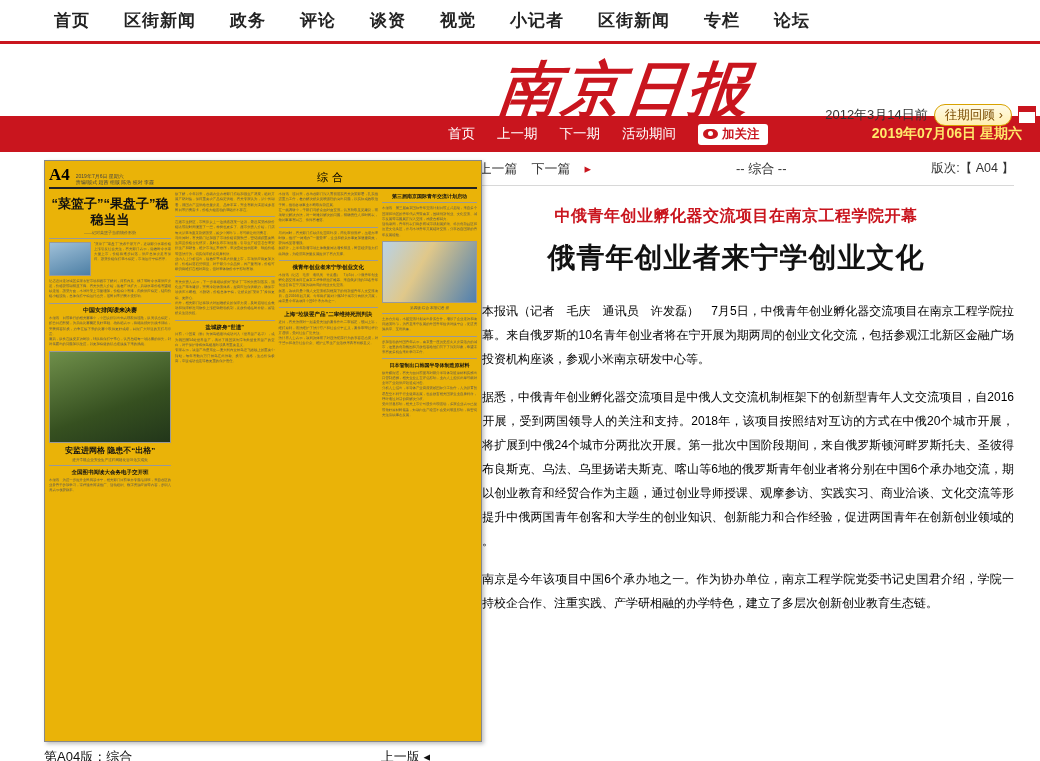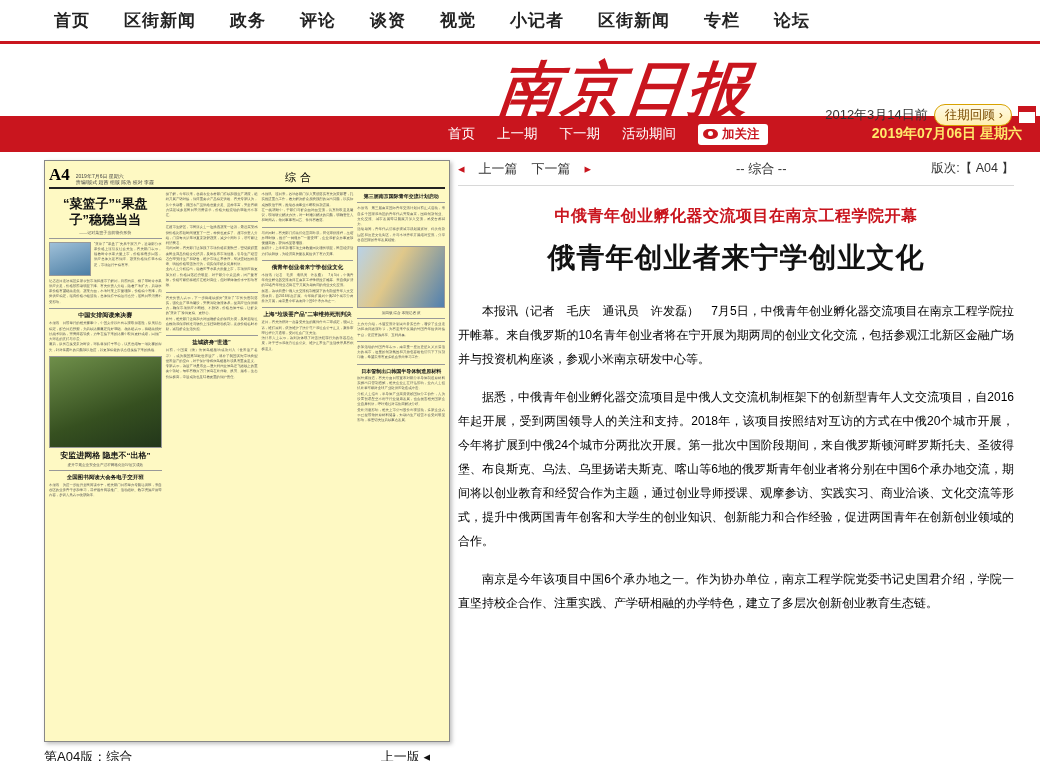--- a/index.html
+++ b/index.html
@@ -140,23 +140,23 @@
     height: 570px;
   }
   .left-col {
     width: 440px;
     background: #ffffff;
     padding: 0;
     position: relative;
   }
   .paper-frame {
     margin: 8px 10px 0 44px;
-    width: 406px; height: 582px;
+    width: 438px; height: 582px;
     border: 1px solid #888;
-    background: #fef9c3;
+    background: #eab308;
     position: relative;
     overflow: hidden;
     box-shadow: 2px 2px 4px rgba(0,0,0,.25);
   }
   .paper-inner { position:absolute; inset:4px; }
   .pg-head {
     display:flex; align-items:flex-end; gap:6px;
     border-bottom: 2px solid #222; padding-bottom:2px;
   }
   .pg-num { font-family:"Liberation Serif",serif; font-size:17px; font-weight:bold; }

